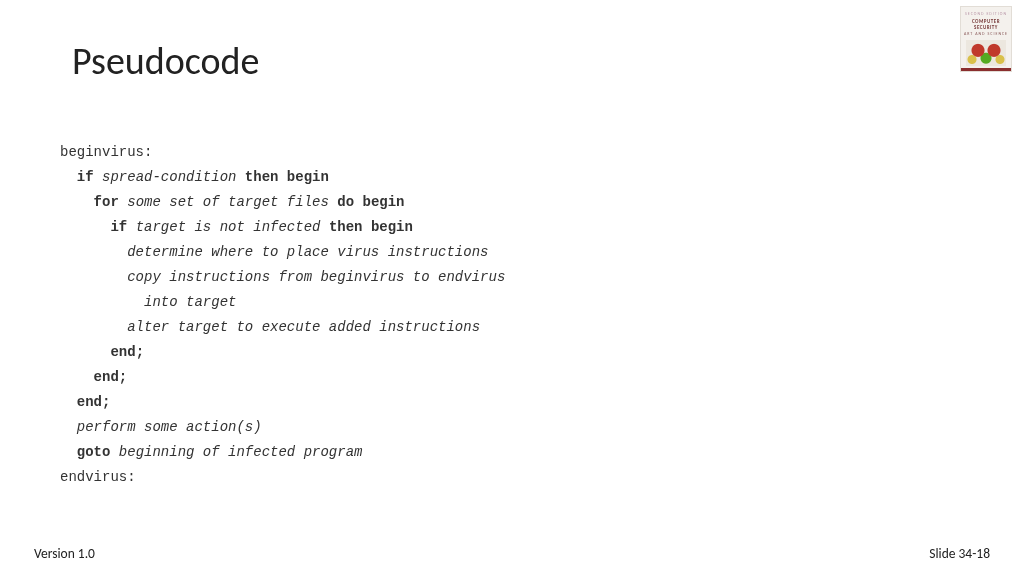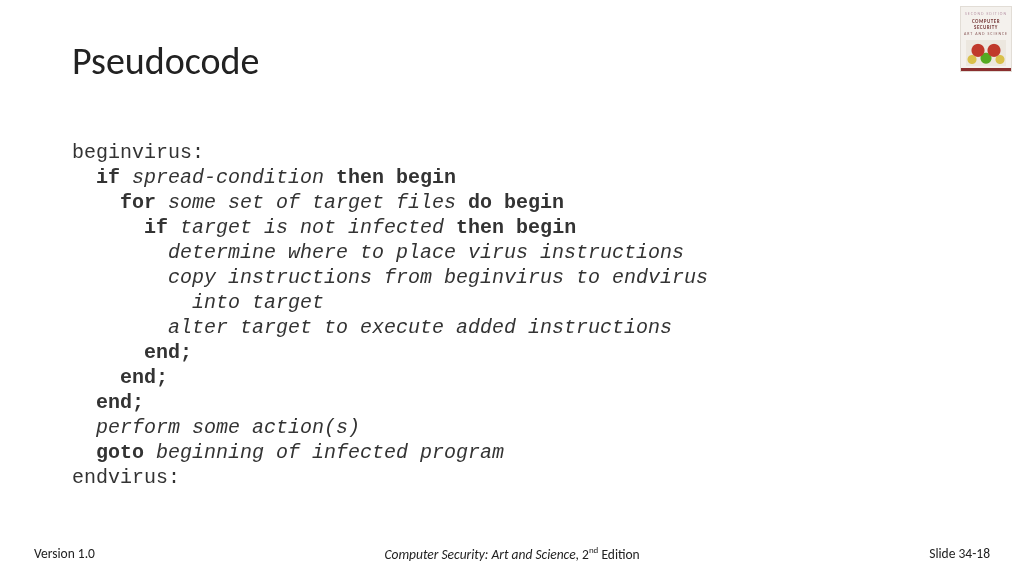--- a/index.html
+++ b/index.html
@@ -15,23 +15,23 @@
     position: absolute;
     top: 38px;
     left: 72px;
     font-size: 38px;
     font-weight: 400;
     color: #222;
   }
   .code {
     position: absolute;
     top: 140px;
-    left: 72px;
+    left: 60px;
     font-family: "Courier New", Courier, monospace;
-    font-size: 20px;
+    font-size: 14px;
     line-height: 25px;
     color: #333;
     white-space: pre;
   }
   .code .kw { font-weight: bold; font-style: normal; }
   .code .it { font-style: italic; }
   .code .pl { font-style: normal; font-weight: normal; }
   .footer {
     position: absolute;
     bottom: 14px;
@@ -94,23 +94,20 @@
         <span class="it">alter target to execute added instructions</span>
       <span class="kw">end;</span>
     <span class="kw">end;</span>
   <span class="kw">end;</span>
   <span class="it">perform some action(s)</span>
   <span class="kw">goto</span> <span class="it">beginning of infected program</span>
 <span class="pl">endvirus:</span></div>
 
 <div class="footer">
   <div>Version 1.0</div>
-  <div class="center">
-    <span>Computer Security: Art and Science</span><span class="nist">, 2</span><sup class="nist">nd</sup><span class="nist"> Edition</span>
-  </div>
   <div>Slide 34-18</div>
 </div>
 
 <div class="bookcover">
   <div class="edline">SECOND EDITION</div>
   <div class="t1">COMPUTER</div>
   <div class="t1">SECURITY</div>
   <div class="t2">ART AND SCIENCE</div>
   <div class="img"></div>
   <div class="bar"></div>

